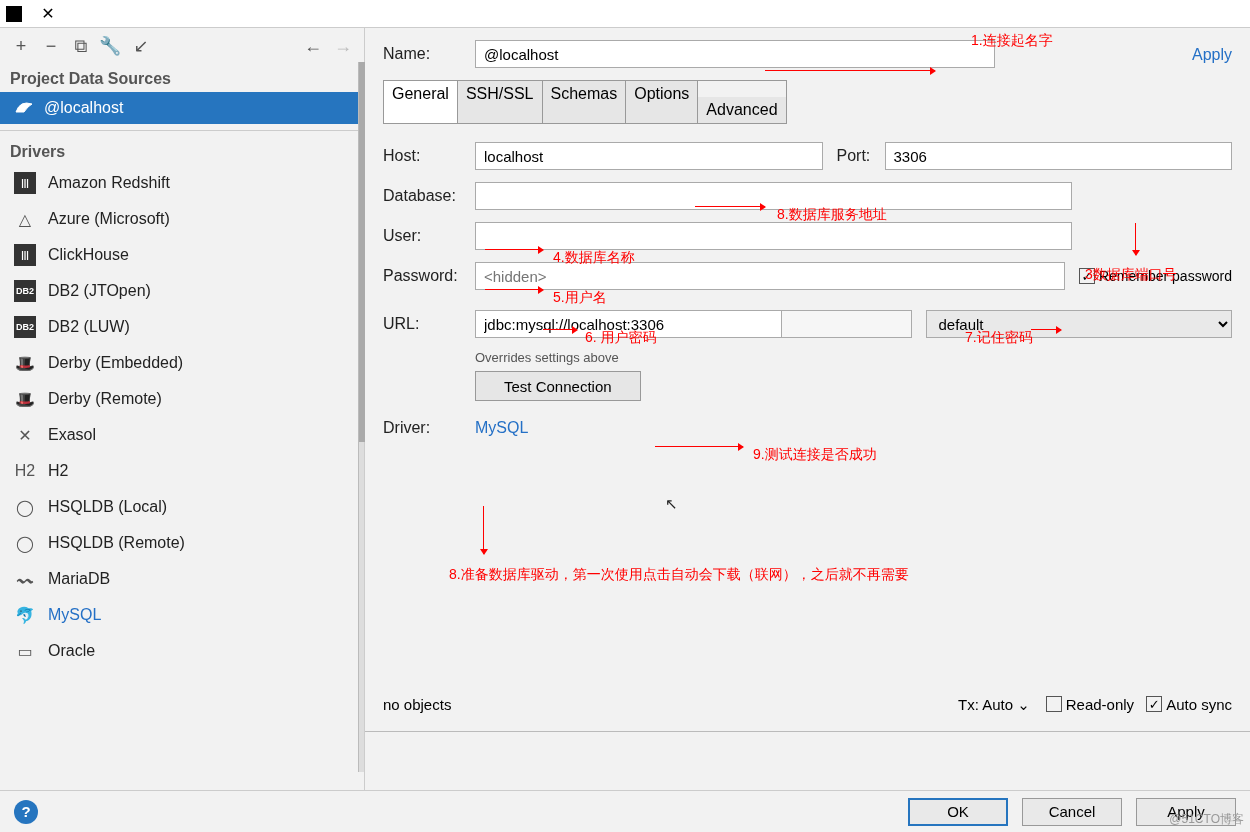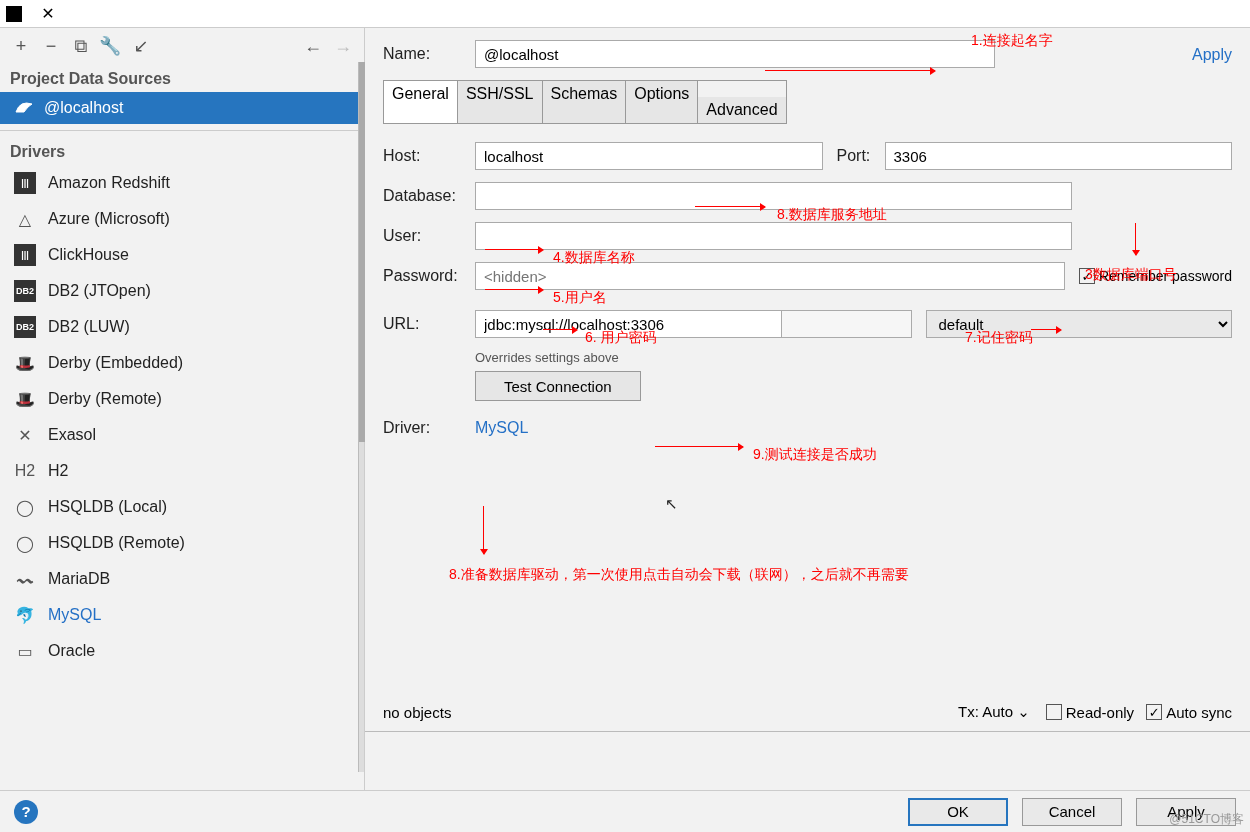--- a/index.html
+++ b/index.html
@@ -36,21 +36,21 @@
 .reset { position:absolute; right:18px; top:18px; color:#2470c6; font-size:16px; }
 .small { font-size:13px; color:#555; margin-top:4px; }
 .btn { height:30px; padding:0 28px; background:#e6e6e6; border:1px solid #999; font-size:15px; }
 .driver-link { color:#2470c6; font-size:16px; }
 .annot { position:absolute; color:red; font-size:14px; font-family: SimSun, "Microsoft YaHei", sans-serif; pointer-events:none; white-space:nowrap;margin-top:8px; }
 .arrow-h { position:absolute; height:1px; background:red; pointer-events:none; }
 .arrow-h:after{content:""; position:absolute; right:-1px; top:-3px; border-left:6px solid red; border-top:4px solid transparent; border-bottom:4px solid transparent;}
 .arrow-v { position:absolute; width:1px; background:red; pointer-events:none;}
 .arrow-v:after{content:"";position:absolute;left:-3px;bottom:-1px;border-top:6px solid red;border-left:4px solid transparent;border-right:4px solid transparent;}
 
-.footer-status { position:absolute; bottom:62px; left:0; right:0; padding:0 18px; display:flex; align-items:center; height:32px; font-size:15px;}
+.footer-status { position:absolute; bottom:62px; left:0; right:0; padding:0 18px; display:flex; align-items:flex-start; height:32px; font-size:15px;}
 .footer-status .sp { flex:1;}
 .chk { width:16px; height:16px; border:1px solid #555; display:inline-flex; align-items:center; justify-content:center; margin-right:4px; vertical-align:middle;}
 .chk.checked:before{content:"✓"; font-size:13px; line-height:1;}
 .footer-hr{position:absolute; bottom:58px; left:0; right:0; height:1px; background:#bbb;}
 .btnbar { height:42px; background:#f2f2f2; border-top:1px solid #ccc; display:flex; align-items:center; padding:0 14px; gap:14px;}
 .btnbar .sp{flex:1;}
 .fbtn { width:100px; height:28px; border:1px solid #999; background:#e9e9e9; font-size:15px;}
 .fbtn.primary { border:2px solid #2675bf; background:#e9e9e9; }
 .help-ico { width:24px;height:24px;border-radius:50%;background:#2675bf;color:#fff;display:flex;align-items:center;justify-content:center;font-size:15px;font-weight:bold;}
 .watermark{position:absolute;right:6px;bottom:4px;color:#999;font-size:12px;}

